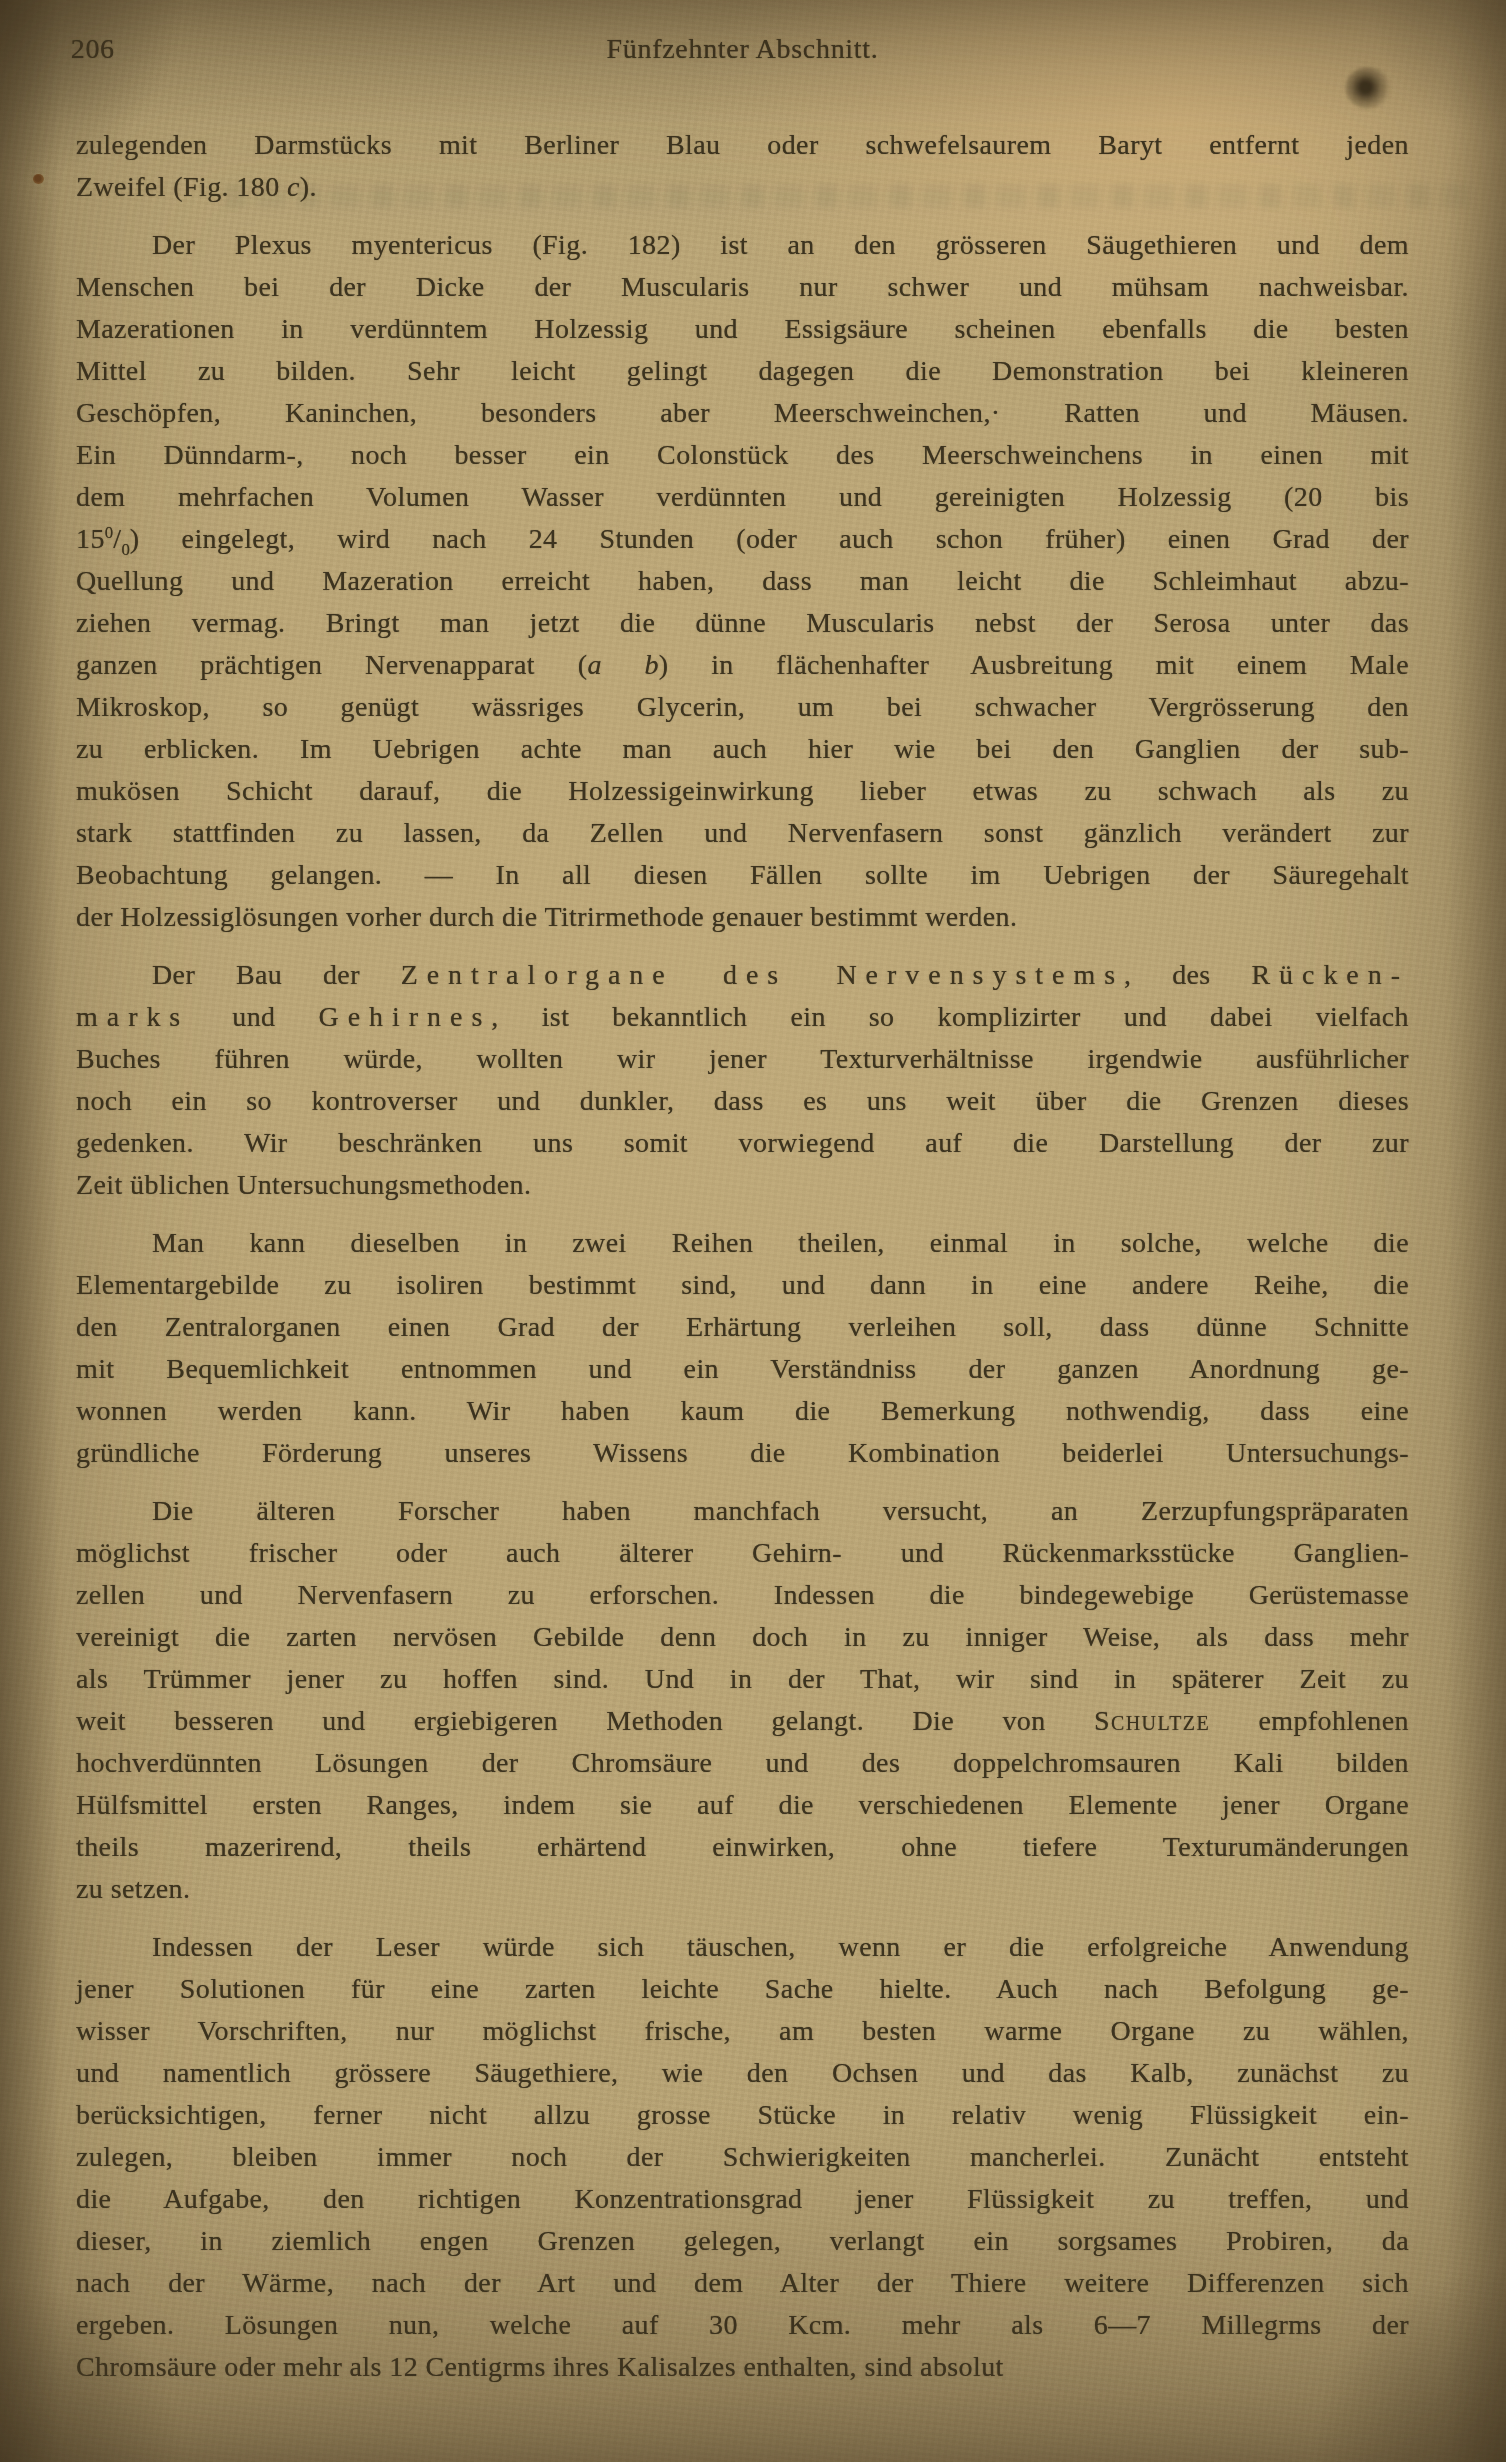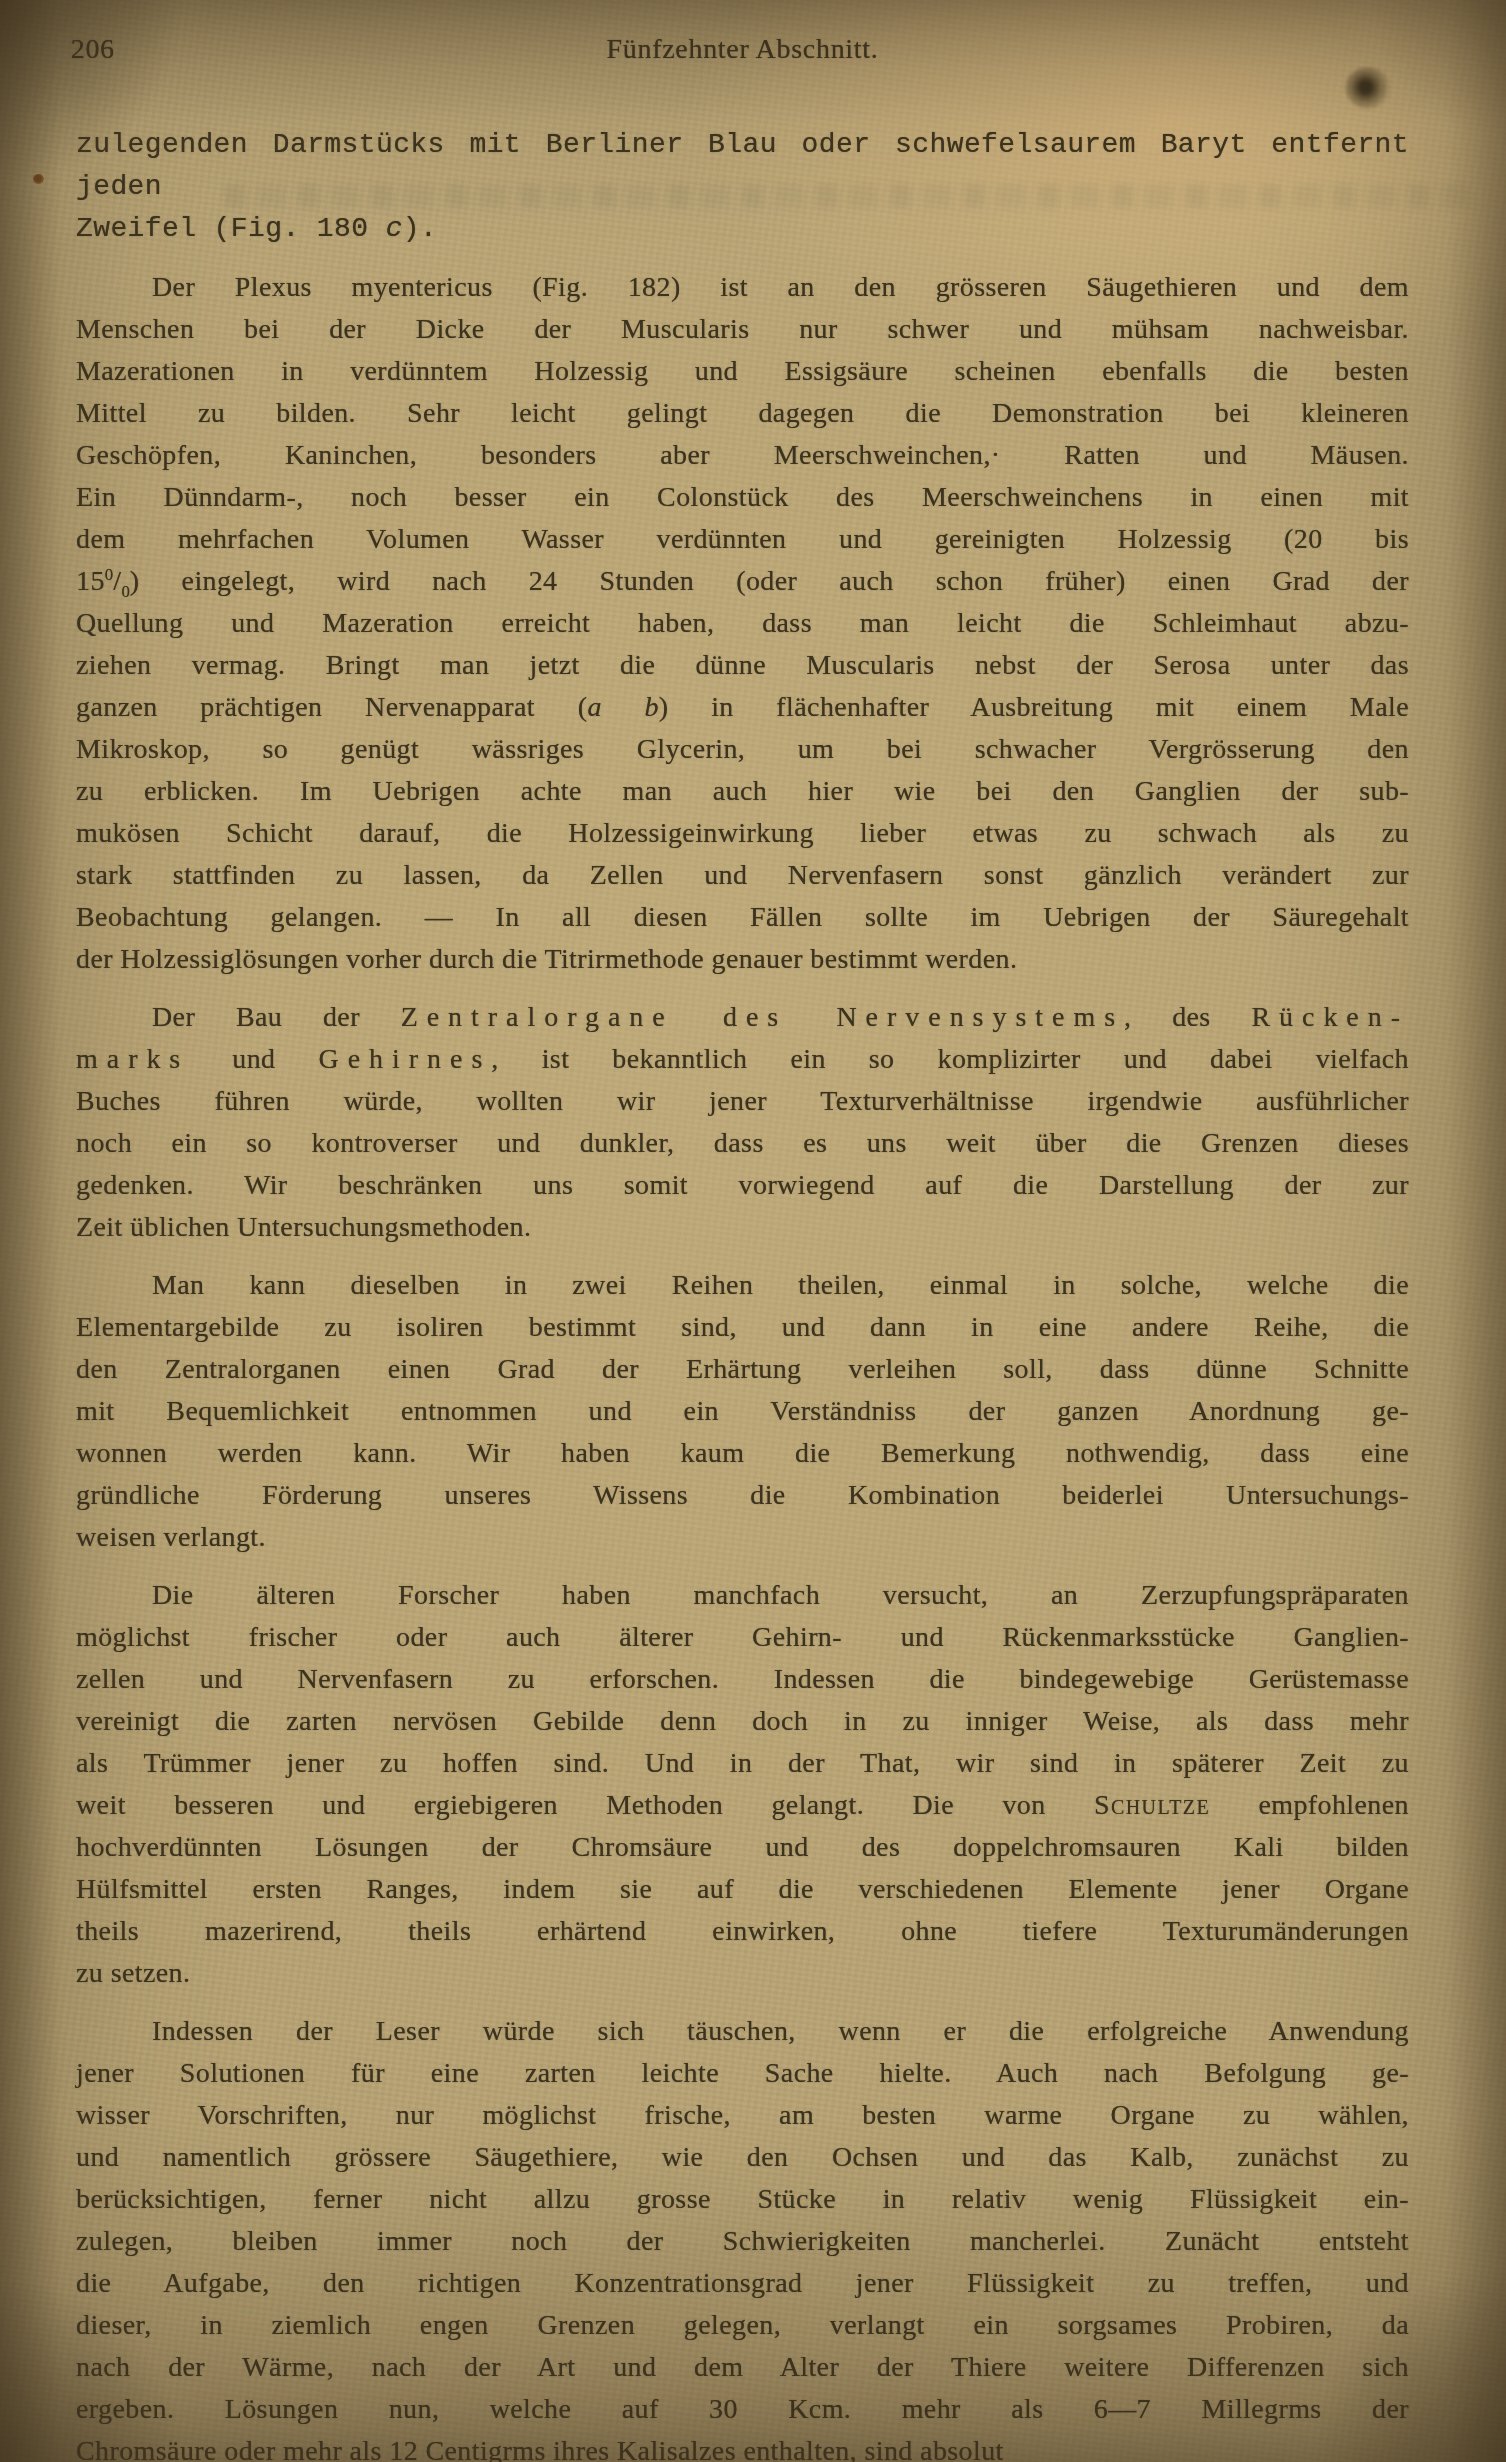--- a/index.html
+++ b/index.html
@@ -60,21 +60,21 @@
   .body-text {
     position: relative;
     margin-top: 47px;
     font-size: 28px;
     line-height: 42px;
     letter-spacing: 0.4px;
     text-shadow: 0 0 1px rgba(58,48,30,0.72);
   }
   .para { margin: 0; }
   .para + .para { margin-top: 16px; }
-  .para.gap-after { margin-bottom: 11.4px; font-family: Liberation Mono, monospace; }
+  .para.gap-after { margin-bottom: 11.4px; }
   .line {
     text-align: justify;
     text-align-last: justify;
     white-space: normal;
   }
   .line.last { text-align-last: left; }
   .line.indent { text-indent: 76px; }
   .i  { font-style: italic; }
   .sc { font-variant: small-caps; letter-spacing: 1.4px; }
   .sp { letter-spacing: 0.32em; }
@@ -161,21 +161,20 @@
         <div class="line"><span>gedenken. Wir beschränken uns somit vorwiegend auf die Darstellung der zur</span></div>
         <div class="line last"><span>Zeit üblichen Untersuchungsmethoden.</span></div>
       </div>
       <div class="para">
         <div class="line indent"><span>Man kann dieselben in zwei Reihen theilen, einmal in solche, welche die</span></div>
         <div class="line"><span>Elementargebilde zu isoliren bestimmt sind, und dann in eine andere Reihe, die</span></div>
         <div class="line"><span>den Zentralorganen einen Grad der Erhärtung verleihen soll, dass dünne Schnitte</span></div>
         <div class="line"><span>mit Bequemlichkeit entnommen und ein Verständniss der ganzen Anordnung ge-</span></div>
         <div class="line"><span>wonnen werden kann. Wir haben kaum die Bemerkung nothwendig, dass eine</span></div>
         <div class="line"><span>gründliche Förderung unseres Wissens die Kombination beiderlei Untersuchungs-</span></div>
-        <div class="line last"><span>weisen verlangt.</span></div>
       </div>
       <div class="para">
         <div class="line indent"><span>Die älteren Forscher haben manchfach versucht, an Zerzupfungspräparaten</span></div>
         <div class="line"><span>möglichst frischer oder auch älterer Gehirn- und Rückenmarksstücke Ganglien-</span></div>
         <div class="line"><span>zellen und Nervenfasern zu erforschen. Indessen die bindegewebige Gerüstemasse</span></div>
         <div class="line"><span>vereinigt die zarten nervösen Gebilde denn doch in zu inniger Weise, als dass mehr</span></div>
         <div class="line"><span>als Trümmer jener zu hoffen sind. Und in der That, wir sind in späterer Zeit zu</span></div>
         <div class="line"><span>weit besseren und ergiebigeren Methoden gelangt. Die von </span><span class="sc">Schultze</span><span> empfohlenen</span></div>
         <div class="line"><span>hochverdünnten Lösungen der Chromsäure und des doppelchromsauren Kali bilden</span></div>
         <div class="line"><span>Hülfsmittel ersten Ranges, indem sie auf die verschiedenen Elemente jener Organe</span></div>

